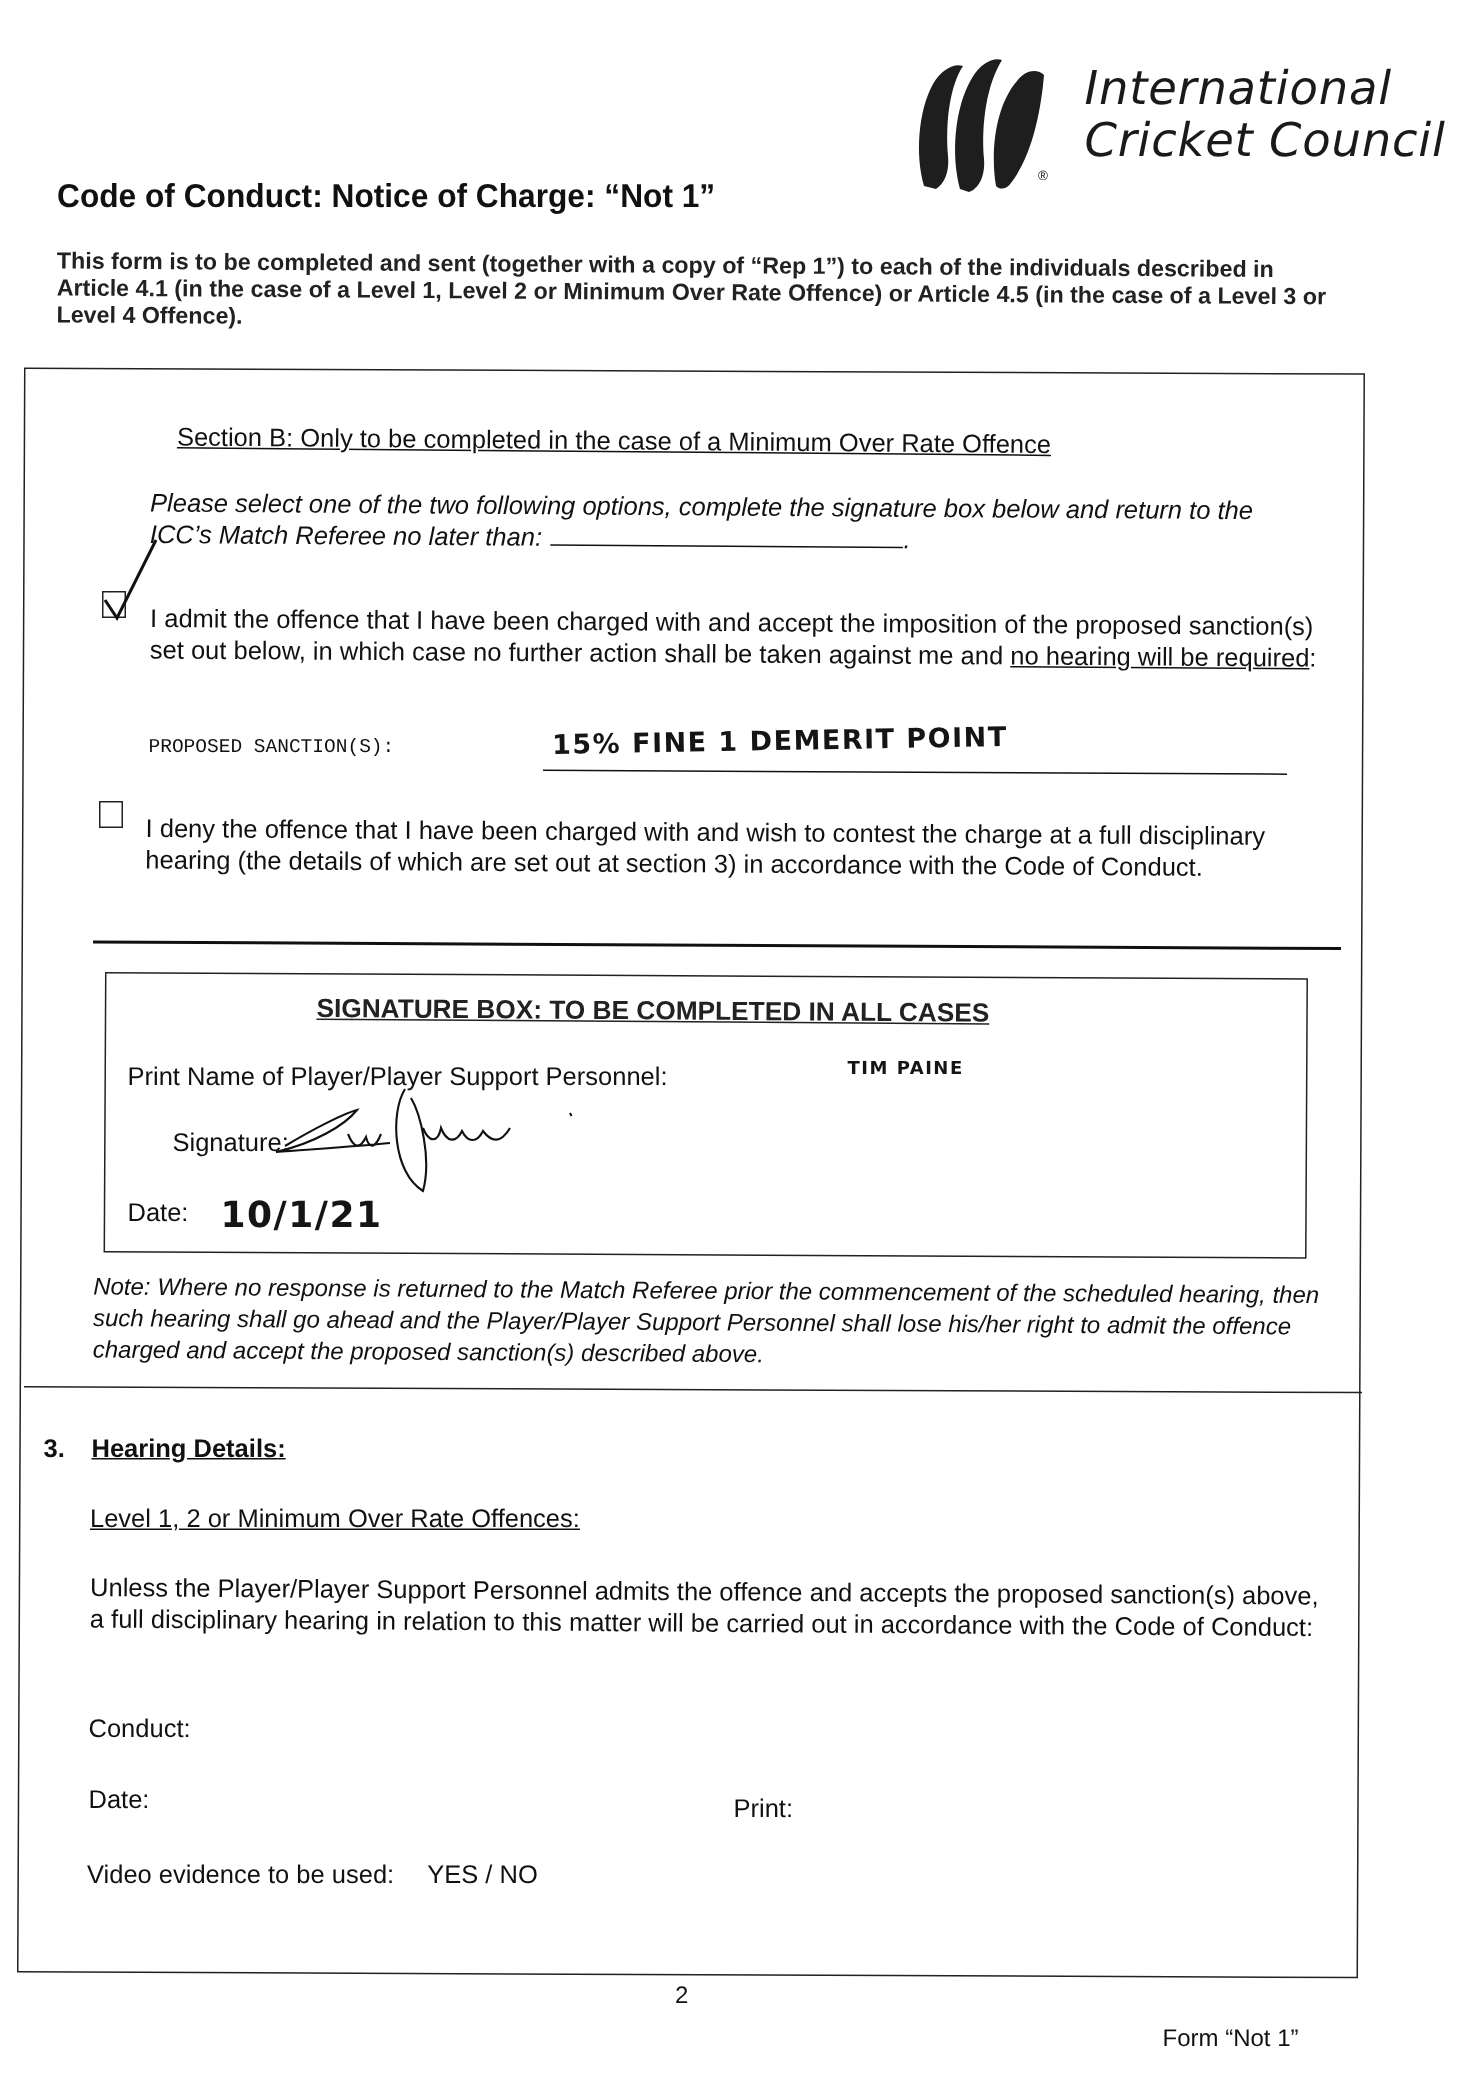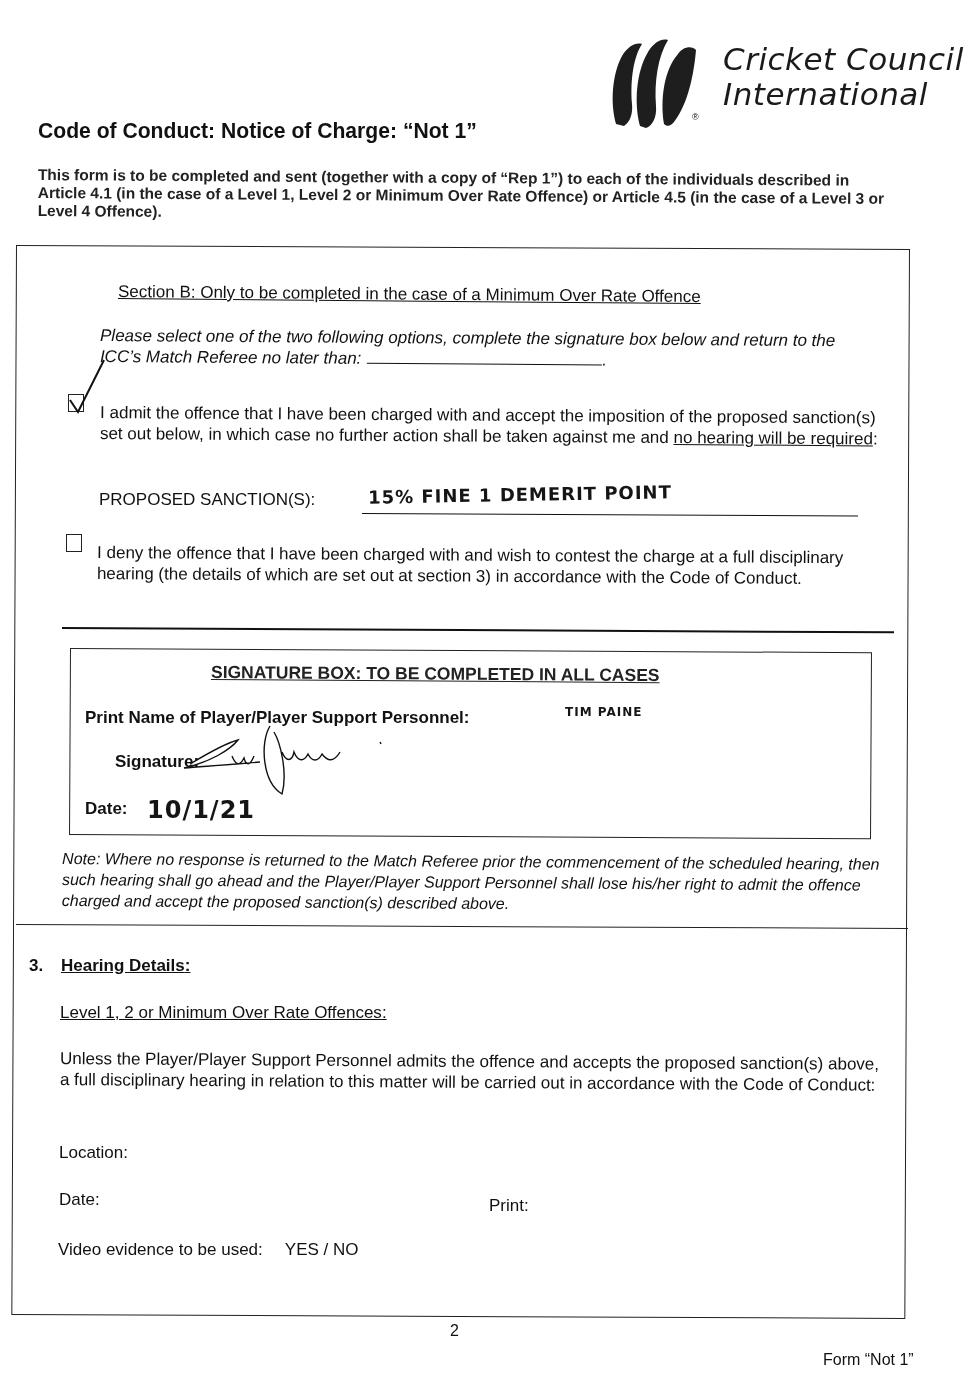--- a/index.html
+++ b/index.html
@@ -27,30 +27,30 @@
   .checkbox { width: 14px; height: 16px; border: 1.4px solid #222; background: #fff; }
   .cb1 { left: 68px; top: 394px; }
   .cb2 { left: 66px; top: 534px; }
   .check-mark { left: 64px; top: 356px; width: 50px; height: 60px; }
 
   .opt-text { font-size: 17px; line-height: 21px; width: 790px; transform: rotate(0.4deg); transform-origin: left; }
   .opt1 { left: 100px; top: 402px; }
   .opt2 { left: 97px; top: 542px; }
   .u { text-decoration: underline; }
 
-  .sanction-label { left: 99px; top: 490px; font-size: 17px; }
+  .sanction-label { left: 99px; top: 490px; font-size: 13px; font-family: Liberation Mono, monospace; }
   .sanction-line { left: 362px; top: 513px; width: 496px; border-top: 1.4px solid #111; transform: rotate(0.3deg); transform-origin: left; }
   .hand { font-family: "DejaVu Sans", sans-serif; font-weight: bold; color: #151515; letter-spacing: 1px; }
   .sanction-val { left: 368px; top: 484px; font-size: 18px; transform: rotate(-1deg); }
 
   .thick-rule { left: 62px; top: 627px; width: 832px; border-top: 2px solid #111; transform: rotate(0.3deg); transform-origin: left; }
 
   .sig-box { left: 70px; top: 648px; width: 800px; height: 185px; border: 1.5px solid #222; transform: rotate(0.3deg); transform-origin: left top; }
   .sig-head { left: 211px; top: 662px; font-size: 17.5px; font-weight: bold; text-decoration: underline; color: #222; transform: rotate(0.4deg); transform-origin: left; }
-  .sig-label { font-size: 17px; font-weight: bold; }
+  .sig-label { font-size: 17px; font-weight: normal; }
   .pn-label { left: 85px; top: 708px; }
   .pn-val { left: 565px; top: 705px; font-size: 12px; }
   .sig-sig-label { left: 76px; top: 752px; margin-left: 39px; }
   .signature { left: 170px; top: 722px; width: 240px; height: 80px; }
   .date-label { left: 85px; top: 799px; }
   .date-val { left: 147px; top: 796px; font-size: 24px; }
 
   .note { left: 62px; top: 848px; width: 840px; font-size: 16px; font-style: italic; line-height: 21px; transform: rotate(0.4deg); transform-origin: left; }
 
   .h3-num { left: 29px; top: 956px; font-size: 17px; font-weight: bold; }
@@ -58,35 +58,35 @@
   .lvl { left: 60px; top: 1003px; font-size: 17px; text-decoration: underline; }
   .hearing-text { left: 60px; top: 1048px; width: 820px; font-size: 17px; line-height: 21px; transform: rotate(0.4deg); transform-origin: left; }
   .field { font-size: 17px; }
   .loc { left: 59px; top: 1143px; }
   .hdate { left: 59px; top: 1190px; }
   .htime { left: 489px; top: 1196px; }
   .video { left: 58px; top: 1240px; }
   .video-opts { margin-left: 22px; }
 
   .page-num { left: 450px; top: 1322px; font-size: 16px; }
-  .form-id { left: 775px; top: 1351px; font-size: 16px; margin-left: 48px; }
+  .form-id { left: 775px; top: 1351px; font-size: 16px; }
 </style>
 </head>
 <body>
 
 <div class="abs logo">
   <svg class="logo-mark" viewBox="0 0 90 96">
     <path d="M8 90 C2 70 4 40 14 22 C20 12 28 8 34 10 C26 22 22 45 24 70 C25 80 22 88 16 92 Z" fill="#1e1e1e"></path>
     <path d="M32 92 C26 70 28 38 40 18 C46 8 54 4 60 6 C50 22 46 48 48 72 C49 84 44 92 38 94 Z" fill="#1e1e1e"></path>
     <path d="M56 90 C52 66 56 36 70 20 C76 12 84 12 88 16 C86 40 80 70 66 88 C63 92 59 93 56 90 Z" fill="#1e1e1e"></path>
   </svg>
   <span class="reg">®</span>
   <div class="logo-text">
+    <div>International</div>
     <div>Cricket Council</div>
-    <div>International</div>
   </div>
 </div>
 
 <div class="abs title">Code of Conduct: Notice of Charge: “Not 1”</div>
 <div class="abs intro">This form is to be completed and sent (together with a copy of “Rep 1”) to each of the individuals described in Article 4.1 (in the case of a Level 1, Level 2 or Minimum Over Rate Offence) or Article 4.5 (in the case of a Level 3 or Level 4 Offence).</div>
 
 <div class="abs outer-box"></div>
 <div class="abs divider-mid"></div>
 
 <div class="abs section-head">Section B: Only to be completed in the case of a Minimum Over Rate Offence</div>
@@ -121,21 +121,21 @@
 </svg>
 <div class="abs sig-label date-label">Date:</div>
 <div class="abs hand date-val">10/1/21</div>
 
 <div class="abs note">Note: Where no response is returned to the Match Referee prior the commencement of the scheduled hearing, then such hearing shall go ahead and the Player/Player Support Personnel shall lose his/her right to admit the offence charged and accept the proposed sanction(s) described above.</div>
 
 <div class="abs h3-num">3.</div>
 <div class="abs h3-title"><span>Hearing Details</span><span style="text-decoration:none">:</span></div>
 <div class="abs lvl"><span>Level 1, 2 or Minimum Over Rate Offences</span><span>:</span></div>
 <div class="abs hearing-text">Unless the Player/Player Support Personnel admits the offence and accepts the proposed sanction(s) above, a full disciplinary hearing in relation to this matter will be carried out in accordance with the Code of Conduct:</div>
-<div class="abs field loc">Location:</div>
+<div class="abs field loc">Conduct:</div>
 <div class="abs field hdate">Date:</div>
 <div class="abs field htime">Print:</div>
 <div class="abs field video">
   <span>Video evidence to be used:</span><span class="video-opts">YES / NO</span>
 </div>
 
 <div class="abs page-num">2</div>
 <div class="abs form-id">Form “Not 1”</div>
 
 </body></html>

